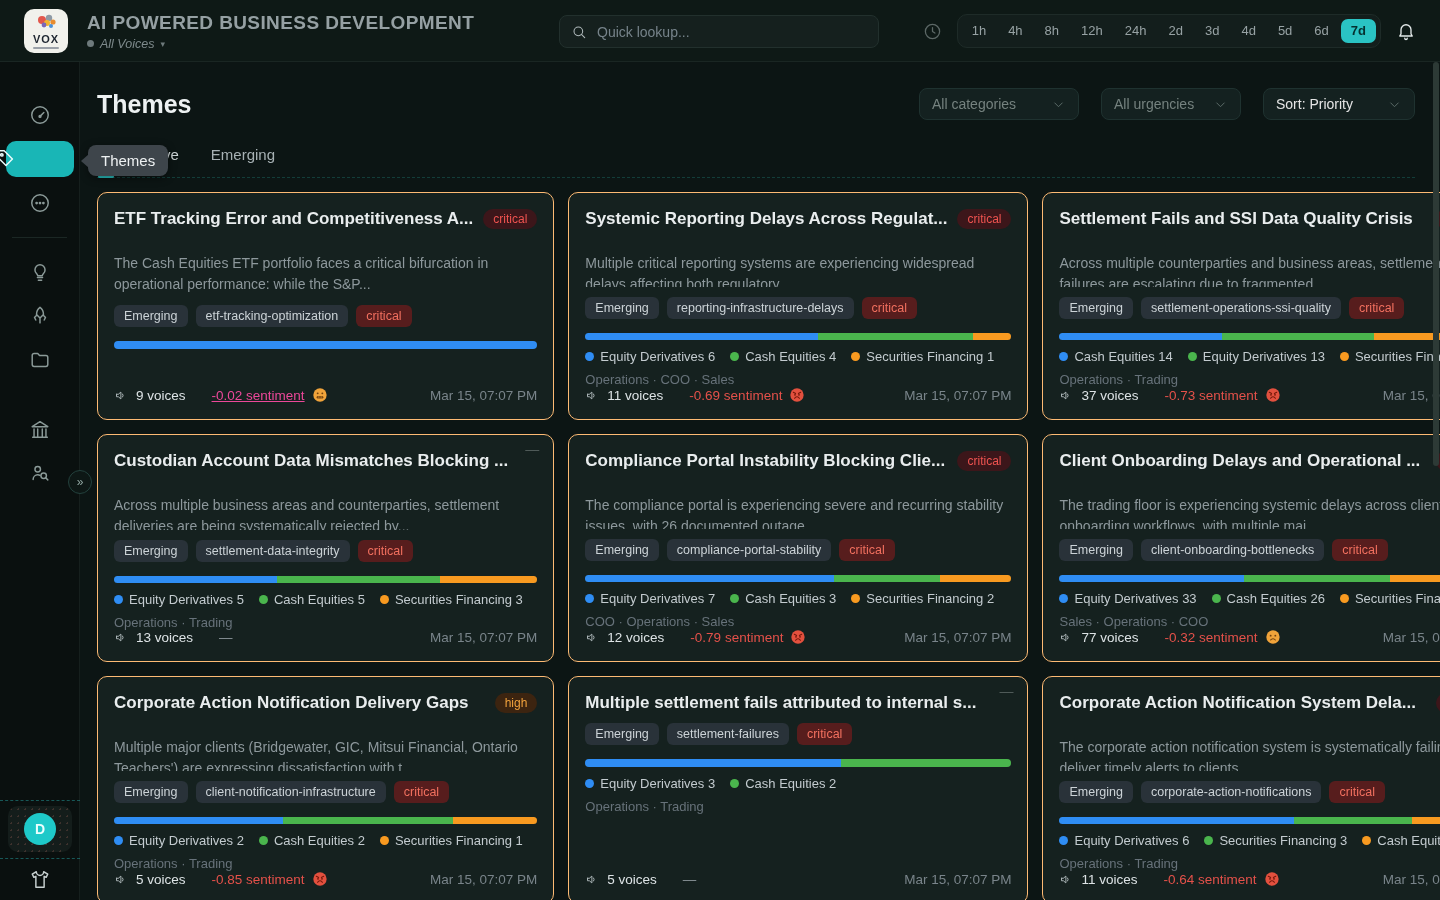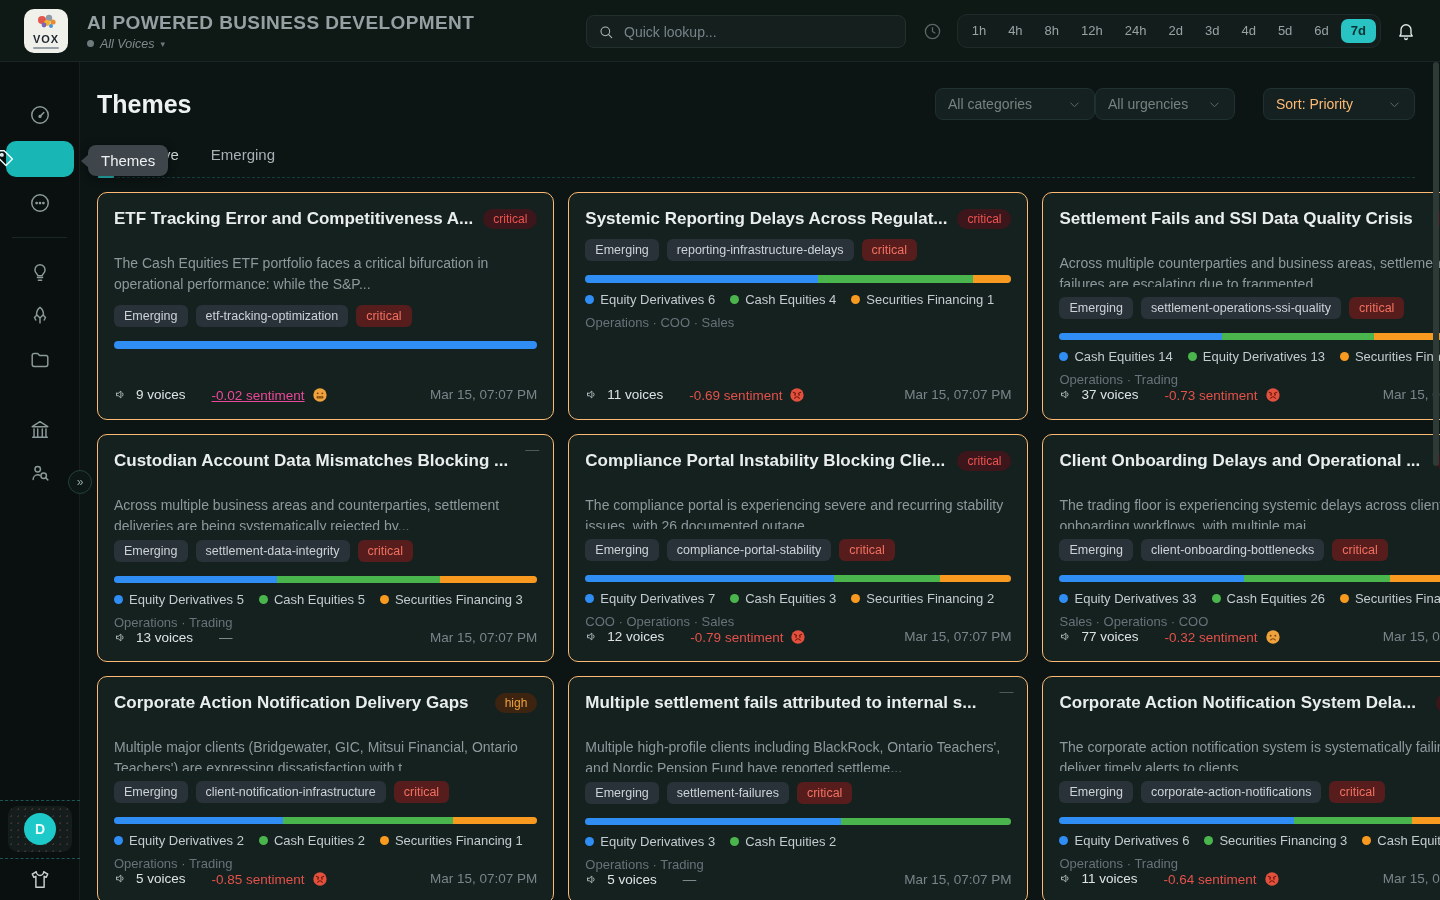--- a/index.html
+++ b/index.html
@@ -15,21 +15,21 @@
   .logo { width:44px; height:44px; background:#f1f1ec; border-radius:10px; display:flex;
     flex-direction:column; align-items:center; justify-content:flex-end; overflow:hidden; cursor:pointer; }
   .logo-text { font-size:11px; font-weight:bold; color:#1d2530; letter-spacing:1px; line-height:1;text-align:center; }
   .logo-tagline { width:26px; height:2px; background:#9aa0a8; margin:2px 0 4px; border-radius:1px; }
   .app-title { font-size:19px; font-weight:700; color:#95a0a3; letter-spacing:.4px; }
   .app-subtitle { display:flex; align-items:center; gap:6px; font-size:12.5px; color:#7e8a8c;
     font-style:italic; margin-top:3px; cursor:pointer; }
   .sub-dot { width:7px; height:7px; border-radius:50%; background:#6e7a7c; }
   .sub-caret { font-style:normal; font-size:9px; color:#6e7a7c; }
   .search { position:absolute; left:559px; top:15px; width:320px; height:33px; background:#15201e;
-    border:1px solid #22302d; border-radius:8px; display:flex; align-items:center; padding:0 11px; gap:8px;margin-left:27px; }
+    border:1px solid #22302d; border-radius:8px; display:flex; align-items:center; padding:0 11px; gap:8px; }
   .search .icn { color:#aeb8ba; display:flex; }
   .search input { background:transparent; border:none; outline:none; color:#cfd8d8; font-size:14px;
     width:100%; font-family:inherit; }
   .search input::placeholder { color:#76838a; }
   .header-right { position:absolute; right:24px; top:0; height:62px; display:flex; align-items:center; gap:15px; }
   .clock-btn { background:none; border:none; color:#5c6866; display:flex; cursor:pointer; padding:0; }
   .time-chips { display:flex; gap:2px; background:#131e1c; border:1px solid #1e2b28; border-radius:10px; padding:4px; }
   .chip { padding:4px 10px; font-size:13px; color:#97a2a4; border-radius:7px; background:transparent;
     border:none; cursor:pointer; font-family:inherit; line-height:1.2; }
   .chip.active { background:#2ac3c3; color:#05302f; font-weight:700; }
@@ -60,24 +60,24 @@
   
   .tooltip { position:absolute; left:88px; top:145px; height:31px; padding:0 13px; background:#3e454b;
     border-radius:8px; color:#eef1f2; font-size:15px; display:flex; align-items:center; z-index:10;
     box-shadow:0 2px 8px rgba(0,0,0,.45); }
   .tooltip::before { content:""; position:absolute; left:-7px; top:50%; transform:translateY(-50%);
     border-top:7px solid transparent; border-bottom:7px solid transparent; border-right:8px solid #3e454b; }
   
   .main { position:absolute; left:80px; top:62px; width:1360px; height:838px; padding:26px 25px 0 17px; overflow:hidden; }
   .page-header { display:flex; align-items:center; justify-content:space-between; }
   .page-title { margin:0; font-size:25px; font-weight:700; color:#edf1f2; }
-  .filters { display:flex; gap:0;text-align:center; }
+  .filters { display:flex; gap:22px;text-align:center; }
   .select { height:32px; padding:0 12px; display:flex; align-items:center; justify-content:space-between;
     background:#142120; border:1px solid #1f3230; border-radius:8px; font-size:14px; color:#75827f; cursor:pointer; }
-  .select.emphasis { color:#fdba74;margin-left:28px; }
+  .select.emphasis { color:#e5e5e5; }
   .select .icn { color:#5a6a67; display:flex; margin-left:14px; }
   .tabs { position:relative; margin-top:24px; border-bottom:1px dashed rgba(38,166,154,.28);
     display:flex; gap:32px; padding-left:41px; }
   .tab { font-size:15px; color:#cdd4d6; padding:2px 0 14px; cursor:pointer; }
   .tab.dim { color:#a7b1b4; }
   .tab-indicator { position:absolute; left:1px; bottom:-1px; width:16px; height:3px; background:#2ac3c3; border-radius:2px; }
   
   .cards-grid { margin-top:14px; display:grid; grid-template-columns:repeat(3,1fr); gap:14px; }
   .card { background:#15211f; border:1px solid #fdba74; border-radius:10px; padding:15px 16px;
     height:228px; display:flex; flex-direction:column; position:relative; cursor:pointer; }
@@ -91,21 +91,21 @@
   .card-desc { font-size:14px; line-height:1.5; color:#8d989c; margin-top:24px; height:42px; overflow:hidden; }
   .tag-row { display:flex; gap:8px; margin-top:10px; }
   .tag { font-size:12.5px; padding:4px 10px; border-radius:6px; background:#293239; color:#ccd3d7; white-space:nowrap; }
   .tag.critical { background:#571d1d; color:#f2705f; }
   .bar { display:flex; height:8px; border-radius:4px; overflow:hidden; margin-top:14px; background:#233230; }
   .bar-seg { height:100%; }
   .legend { display:flex; gap:15px; margin-top:9px; font-size:13px; color:#c3cbcf; align-items:center; flex-wrap:nowrap; }
   .legend-item { display:flex; align-items:center; gap:6px; white-space:nowrap; }
   .legend-dot { width:9px; height:9px; border-radius:50%; display:inline-block; }
   .depts { font-size:13px; color:#67727a; margin-top:8px; }
-  .card-footer { display:flex; align-items:flex-start; margin-top:auto; font-size:13.5px; padding-bottom:1px; }
+  .card-footer { display:flex; align-items:center; margin-top:auto; font-size:13.5px; padding-bottom:1px; }
   .voices { display:flex; align-items:center; gap:7px; color:#dde3e5; }
   .voices .icn { color:#aab4b6; display:flex; }
   .sentiment { margin-left:26px; display:flex; align-items:center; gap:7px; }
   .sentiment.bad { color:#e4514a; }
   .sentiment.warn { color:#ec4899;text-decoration:underline; }
   .sentiment.none { color:#8d989c; }
   .sentiment .icn { display:flex; }
   .card-date { margin-left:auto; color:#79848a; }
   
   .scroll-thumb { position:absolute; right:1px; top:62px; width:6px; height:404px; background:#2d3a36;
@@ -330,20 +330,21 @@
               </svg>
             </span></span>
           <span class="card-date">Mar 15, 07:07 PM</span>
         </div>
       </div>
       <div class="card">
         <div class="card-head">
           <div class="card-title">Systemic Reporting Delays Across Regulat...</div>
           <span class="badge critical">critical</span>
         </div>
+        <div class="card-desc">Multiple critical reporting systems are experiencing widespread delays affecting both regulatory...</div>
         <div class="tag-row">
           <span class="tag">Emerging</span>
           <span class="tag">reporting-infrastructure-delays</span>
           <span class="tag critical">critical</span>
         </div>
         <div class="bar">
           <span class="bar-seg" style="width:54.5%;background:#2f8df4"></span>
           <span class="bar-seg" style="width:36.4%;background:#4ab54d"></span>
           <span class="bar-seg" style="width:9.1%;background:#f89a20"></span>
         </div>
@@ -566,21 +567,20 @@
               </svg>
             </span></span>
           <span class="card-date">Mar 15, 07:07 PM</span>
         </div>
       </div>
       <div class="card">
         <span class="dash-flag">—</span>
         <div class="card-head">
           <div class="card-title">Multiple settlement fails attributed to internal s...</div>
         </div>
-        <div class="card-desc">Multiple high-profile clients including BlackRock, Ontario Teachers', and Nordic Pension Fund have reported settleme...</div>
         <div class="tag-row">
           <span class="tag">Emerging</span>
           <span class="tag">settlement-failures</span>
           <span class="tag critical">critical</span>
         </div>
         <div class="bar">
           <span class="bar-seg" style="width:60%;background:#2f8df4"></span>
           <span class="bar-seg" style="width:40%;background:#4ab54d"></span>
         </div>
         <div class="legend">

